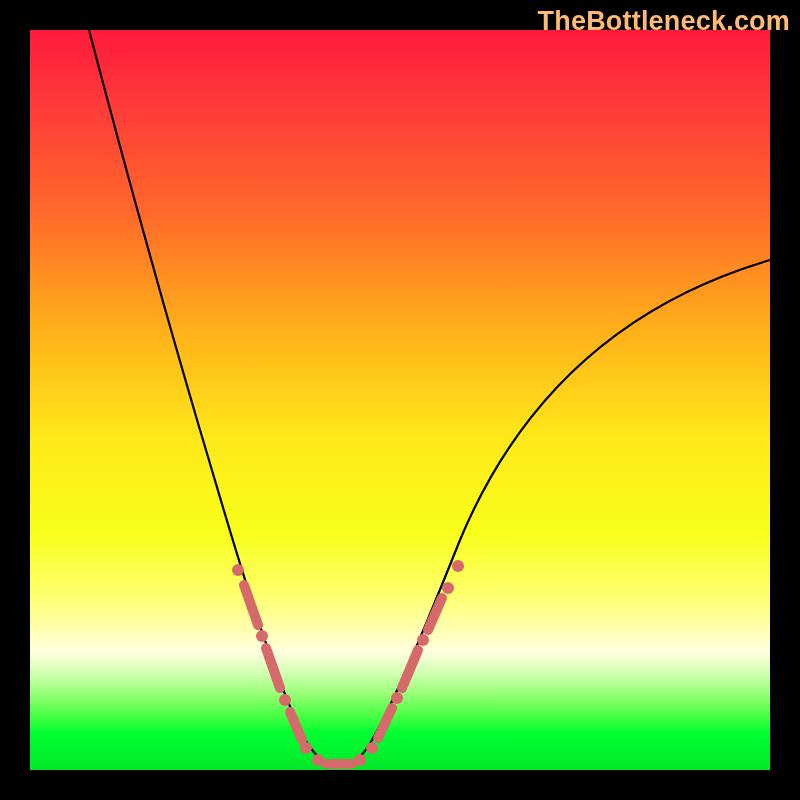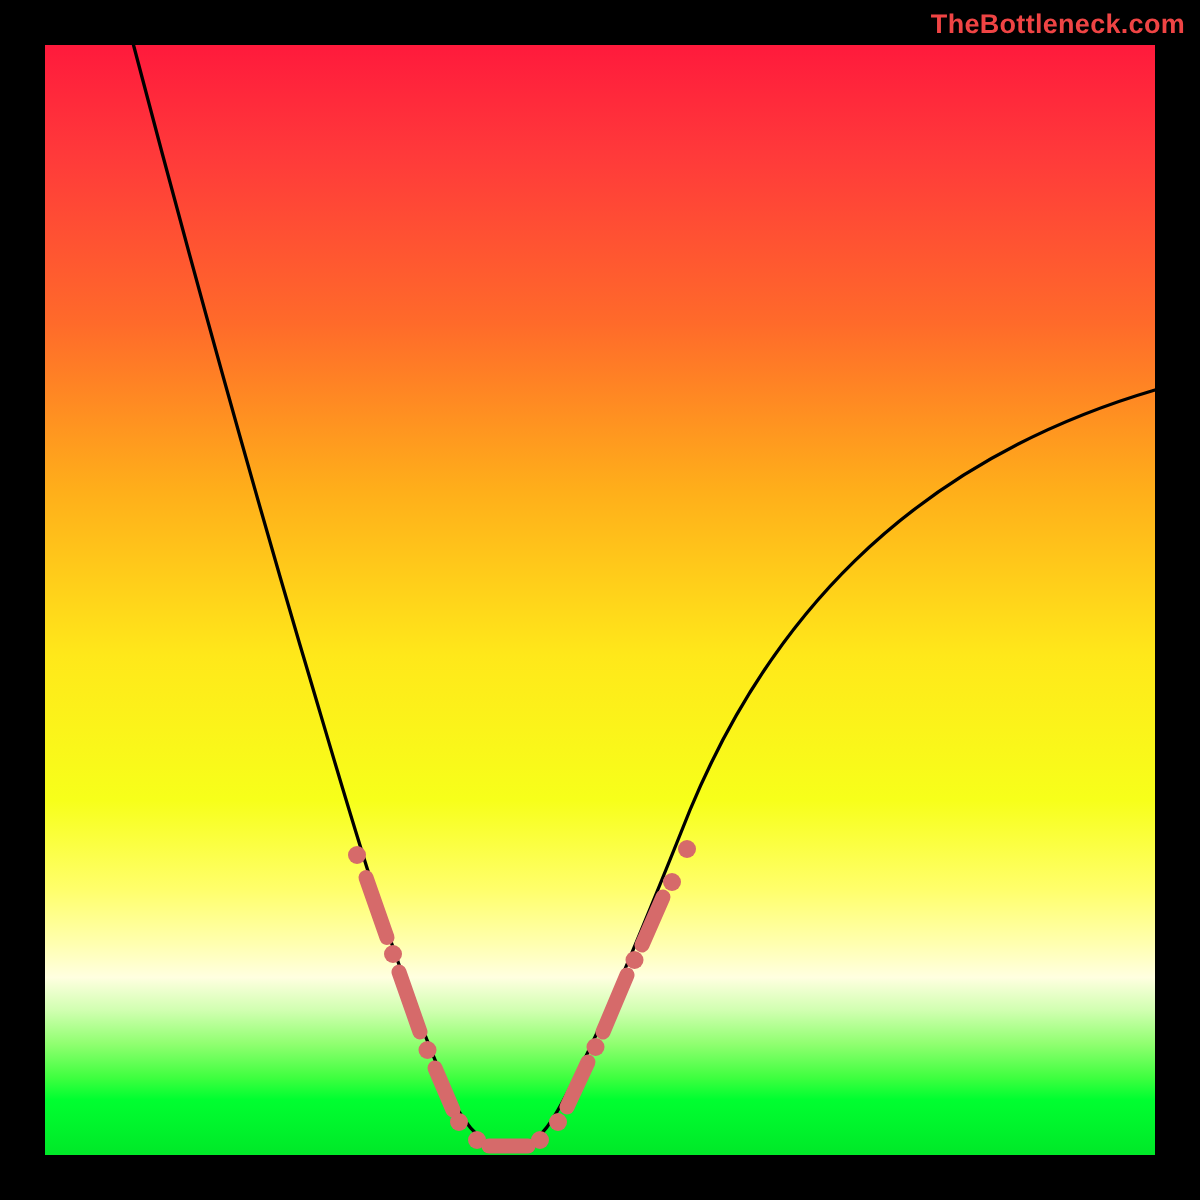--- a/index.html
+++ b/index.html
@@ -37,23 +37,23 @@
       #40ff40 93%,
       #00ff30 95%,
       #00e828 100%
     );
   }
   .watermark {
     position: absolute;
     top: 6px;
     right: 10px;
     font-family: Arial, Helvetica, sans-serif;
-    font-size: 18px;
+    font-size: 27px;
     font-weight: 600;
-    color: #ef4444;
+    color: #fdba74;
     letter-spacing: 0.2px;
   }
   svg.curves {
     position: absolute;
     left: 0;
     top: 0;
     width: 800px;
     height: 800px;
     pointer-events: none;
   }

